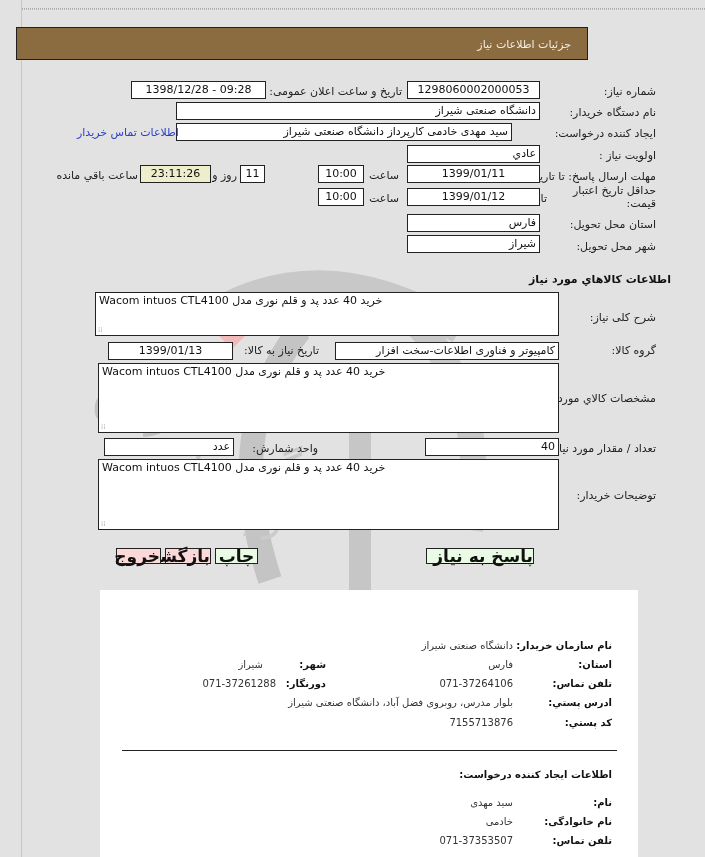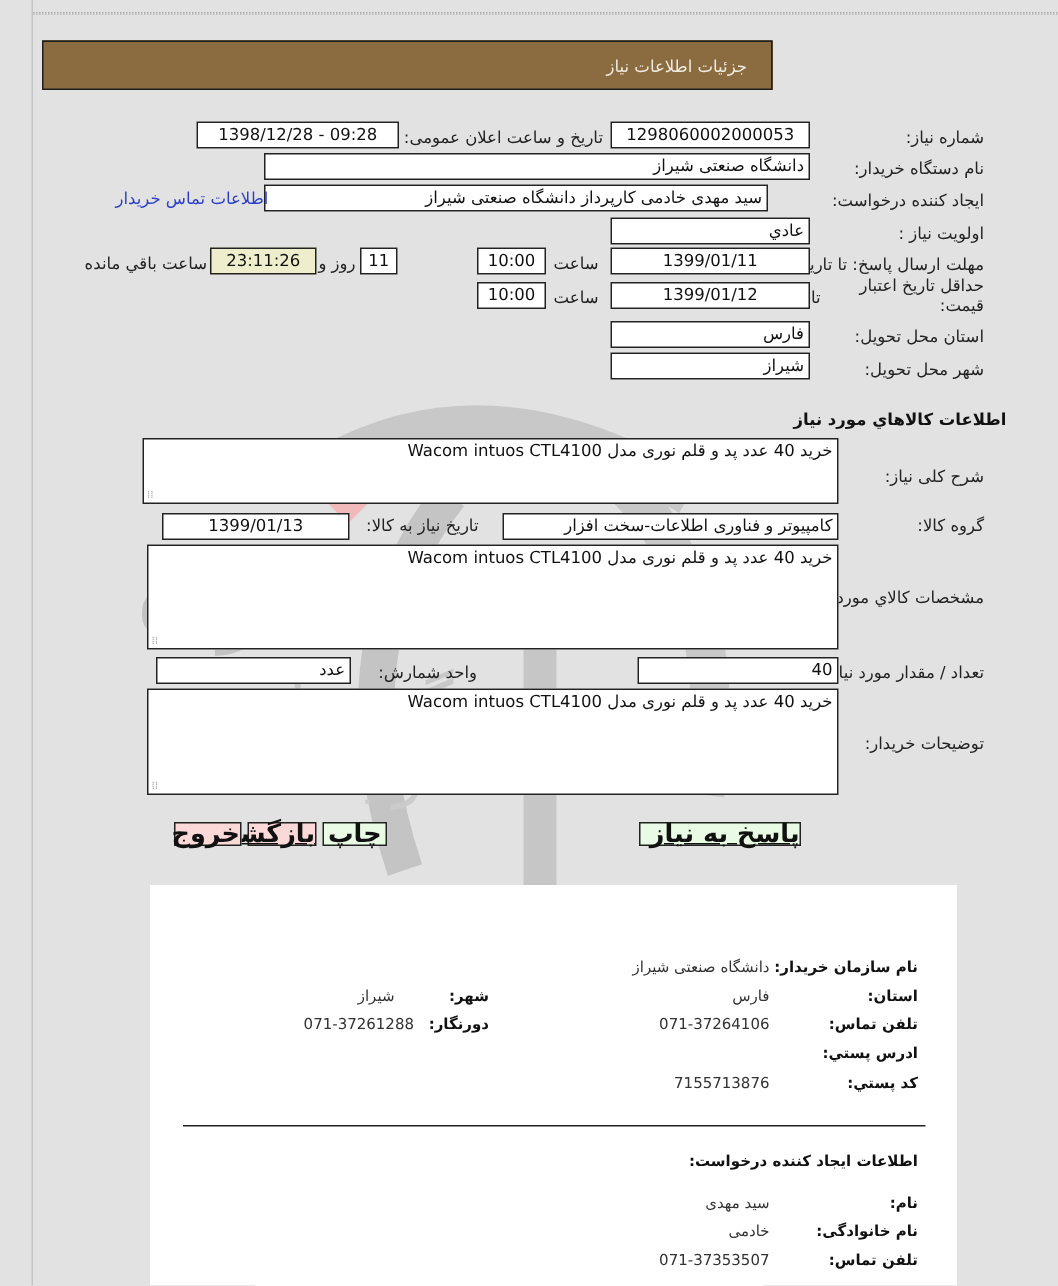--- a/index.html
+++ b/index.html
@@ -13,21 +13,21 @@
     }
     .left-rule { position: absolute; left: 21px; top: 0; width: 1px; height: 857px; background: #c6c6c6; }
     .top-dots { position: absolute; left: 22px; right: 0; top: 8px; height: 2px;
       border-top: 1px dotted #aaa; border-bottom: 1px dotted #bbb; }
 
     .lbl { position: absolute; font-size: 11px; color: #222; white-space: nowrap; text-align: right; direction: rtl; }
     .box { position: absolute; background: #fff; border: 1px solid #222; font-size: 11px; white-space: nowrap; overflow: hidden; height: 18px; line-height: 16px; padding: 0 3px; }
     .box.c { text-align: center; }
     .box.r { text-align: right; direction: rtl; }
     .box.yellow { background: #eeeecc; }
-    .ta { position: absolute; background: #fff; border: 1px solid #222; font-size: 11px; direction: rtl; text-align: right; padding: 1px 3px; }
+    .ta { position: absolute; background: #fff; border: 1px solid #222; font-size: 11px; direction: rtl; text-align: left; padding: 1px 3px; }
     .ta .grip { position: absolute; left: 2px; bottom: 1px; font-size: 7px; color: #aaa; direction: ltr; }
     .link { position: absolute; color: #2a3fc8; font-size: 11px; white-space: nowrap; cursor: pointer; }
     .section-title { position: absolute; font-weight: bold; font-size: 11px; direction: rtl; white-space: nowrap; }
 
     .btn { position: absolute; height: 16px; border: 1px solid #222; font-size: 17px; line-height: 14px; text-align: center; white-space: nowrap; cursor: pointer; direction: rtl; font-weight: bold; }
     .btn.green { background: #e9fbe4; }
     .btn.pink { background: #fbd9d9; }
     .btn .u { text-decoration: underline; margin-left: 33px; }
 
     .watermark { position: absolute; left: 70px; top: 270px; width: 520px; height: 330px; pointer-events: none; }
@@ -42,21 +42,21 @@
   </style>
 </head>
 <body>
 
 <div class="left-rule"></div>
 <div class="top-dots"></div>
 
 <div style="position:absolute;left:28px;top:27px;width:487px;height:33px;background:#8b6c40;border:1px solid #1f1f1f;width:487px;">
 </div>
 <div style="position:absolute;left:28px;top:27px;width:487px;height:33px;"></div>
-<div style="position:absolute;left:28px;top:27px;width:487px;height:33px;background:#8b6c40;border:1px solid #1f1f1f;">
+<div style="position:absolute;left:16px;top:27px;width:572px;height:33px;background:#8b6c40;border:1px solid #1f1f1f;">
   <span style="position:absolute;right:16px;top:10px;color:#f2ece0;font-size:11px;direction:rtl;">جزئیات اطلاعات نیاز</span>
 </div>
 
 <svg class="watermark" viewBox="0 0 520 330">
   <path d="M150 40 Q260 -20 390 60" stroke="#c8c8c8" stroke-width="28" fill="none"></path>
   <path d="M330 40 Q420 110 400 260" stroke="#c8c8c8" stroke-width="26" fill="none"></path>
   <path d="M230 60 Q150 160 200 310" stroke="#c4c4c4" stroke-width="24" fill="none"></path>
   <path d="M290 110 L290 330" stroke="#c6c6c6" stroke-width="22" fill="none"></path>
   <rect x="150" y="50" width="24" height="24" fill="#f1b9b9" transform="rotate(45 162 62)"></rect>
   <text x="20" y="150" font-size="70" fill="#c2c2c2" font-family="DejaVu Sans, sans-serif">همراه</text>
@@ -142,20 +142,21 @@
   <span class="pval" style="right:125px;top:69px;">فارس</span>
   <span class="plbl" style="right:312px;top:69px;">شهر:</span>
   <span class="pval" style="right:375px;top:69px;">شیراز</span>
 
   <span class="plbl" style="right:26px;top:88px;">تلفن تماس:</span>
   <span class="pval ltr" style="right:125px;top:88px;">071-37264106</span>
   <span class="plbl" style="right:312px;top:88px;">دورنگار:</span>
   <span class="pval ltr" style="right:362px;top:88px;">071-37261288</span>
 
   <span class="plbl" style="right:26px;top:107px;">ادرس پستي:</span>
+  <span class="pval" style="right:125px;top:107px;">بلوار مدرس، روبروی فضل آباد، دانشگاه صنعتی شیراز</span>
 
   <span class="plbl" style="right:26px;top:127px;">کد پستي:</span>
   <span class="pval ltr" style="right:125px;top:127px;">7155713876</span>
 
   <div class="hr"></div>
 
   <span class="plbl" style="right:26px;top:179px;">اطلاعات ایجاد کننده درخواست:</span>
 
   <span class="plbl" style="right:26px;top:207px;">نام:</span>
   <span class="pval" style="right:125px;top:207px;">سید مهدی</span>

